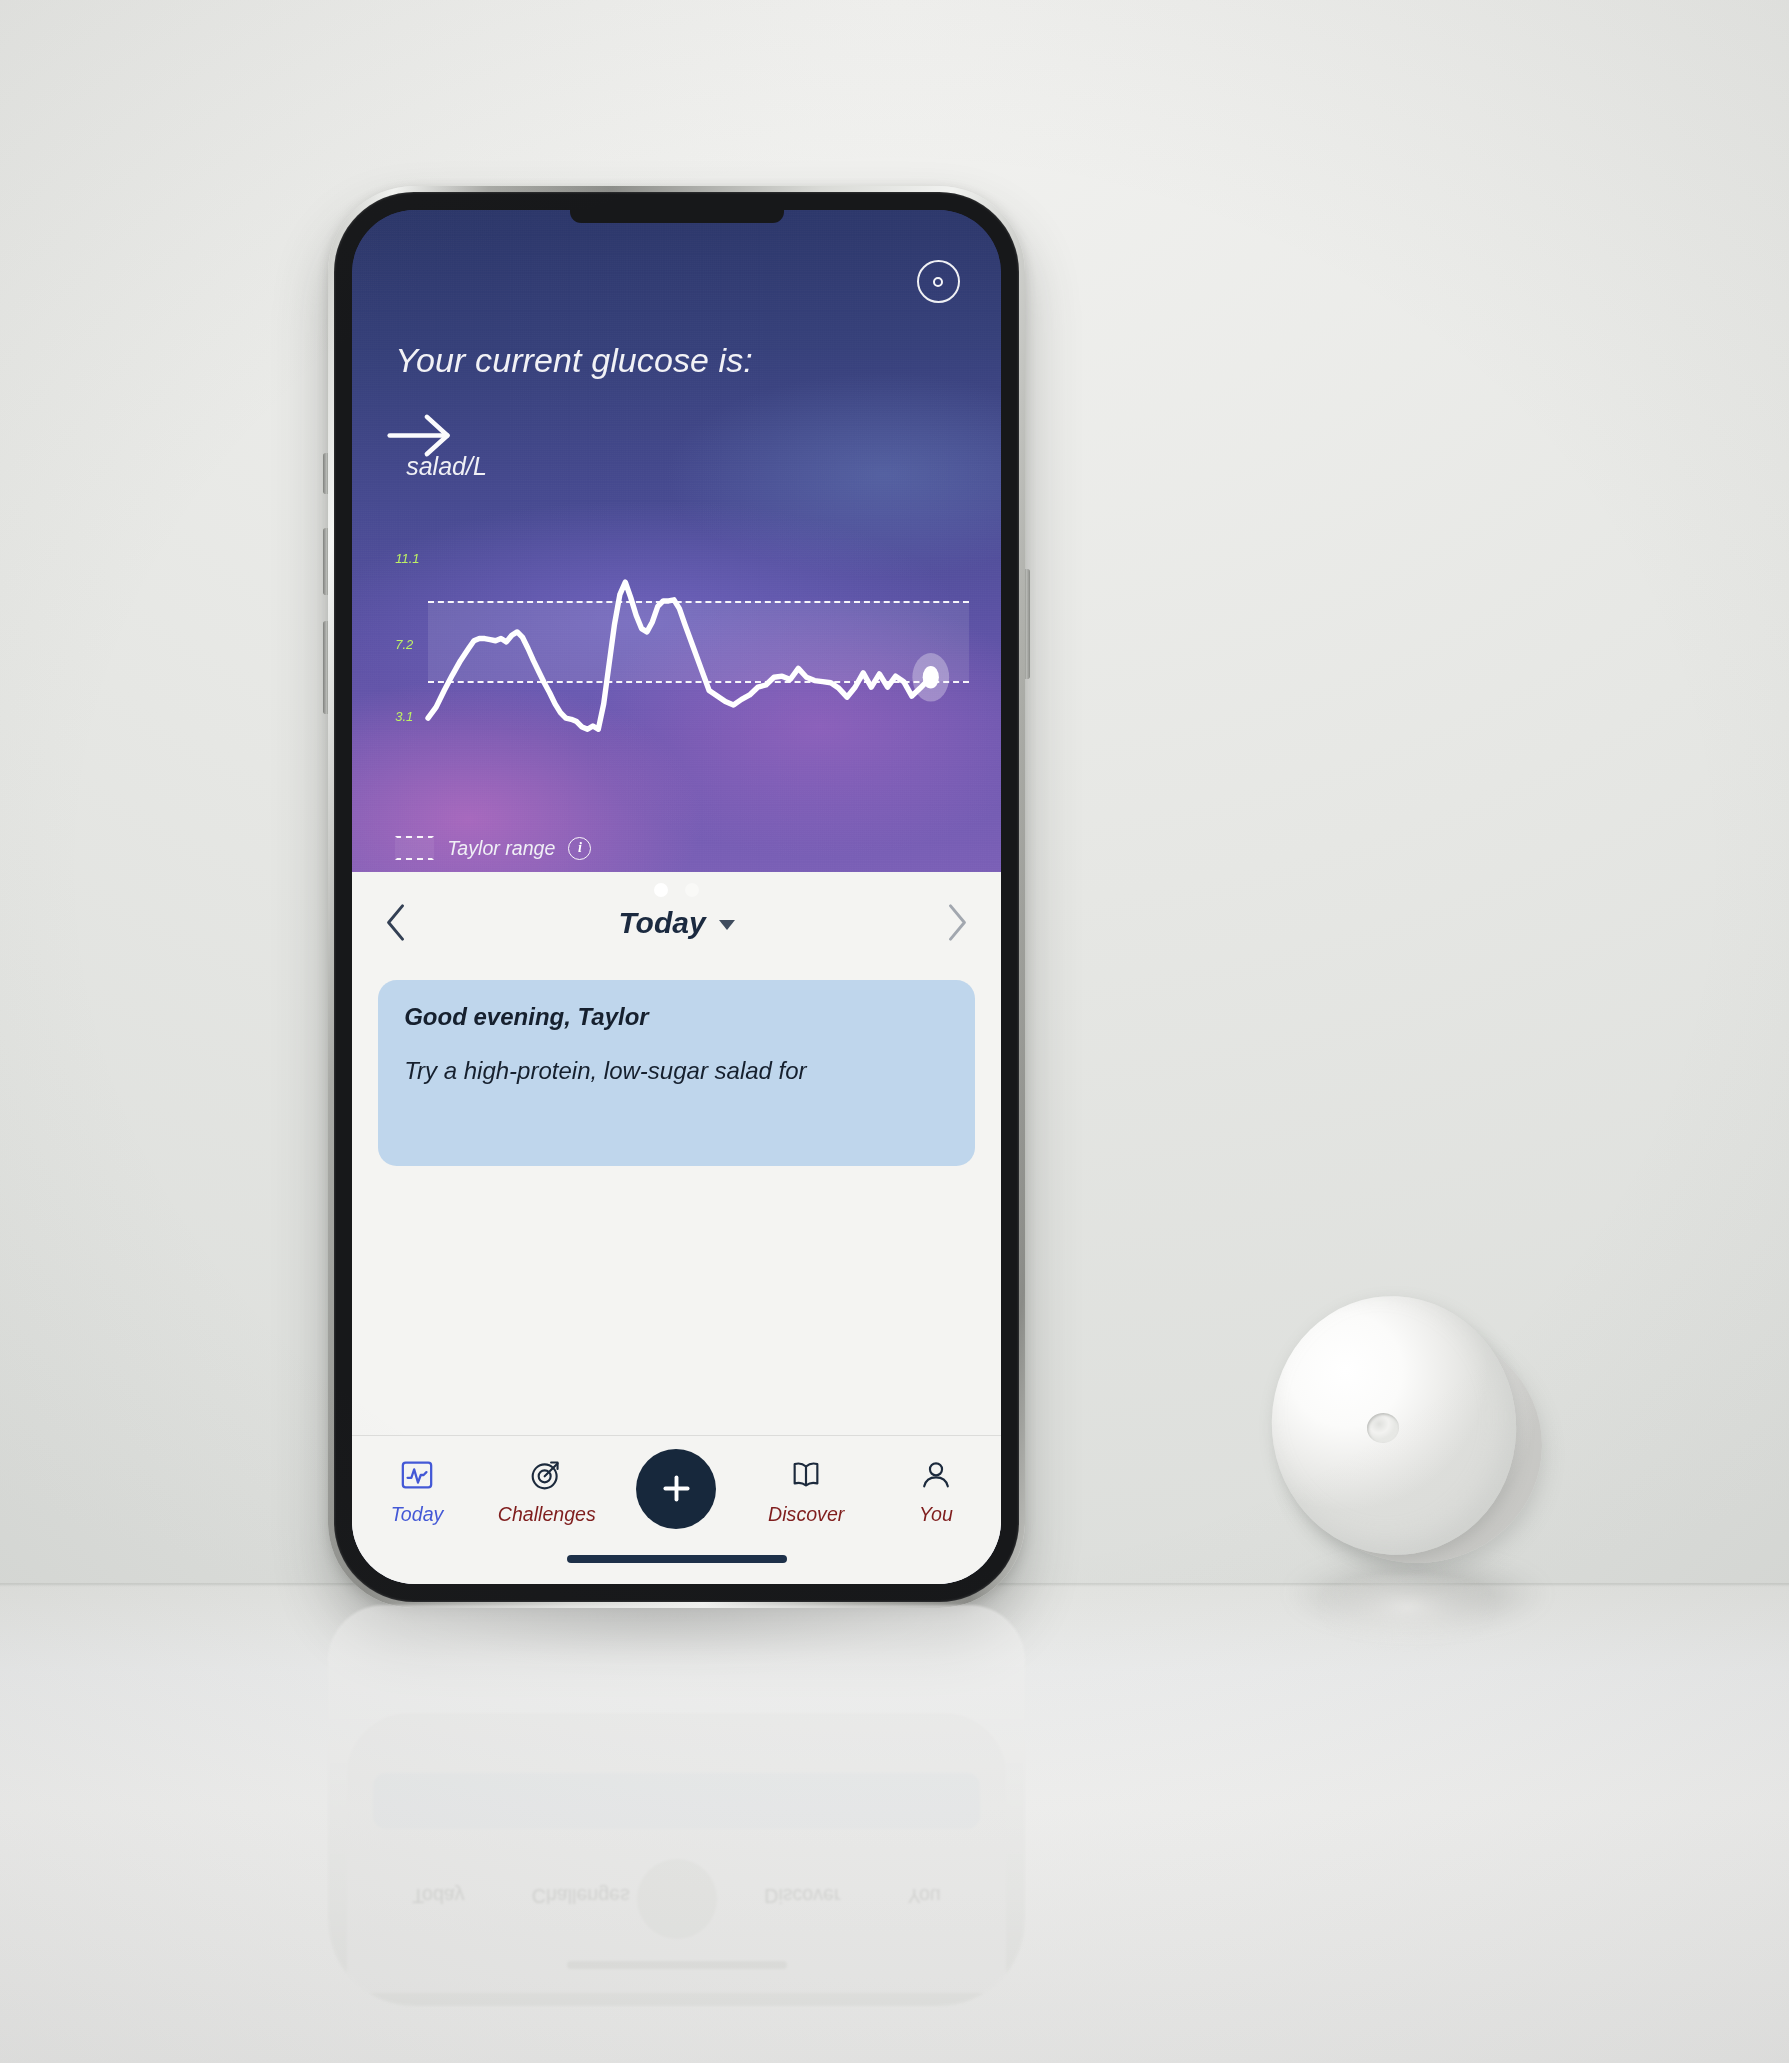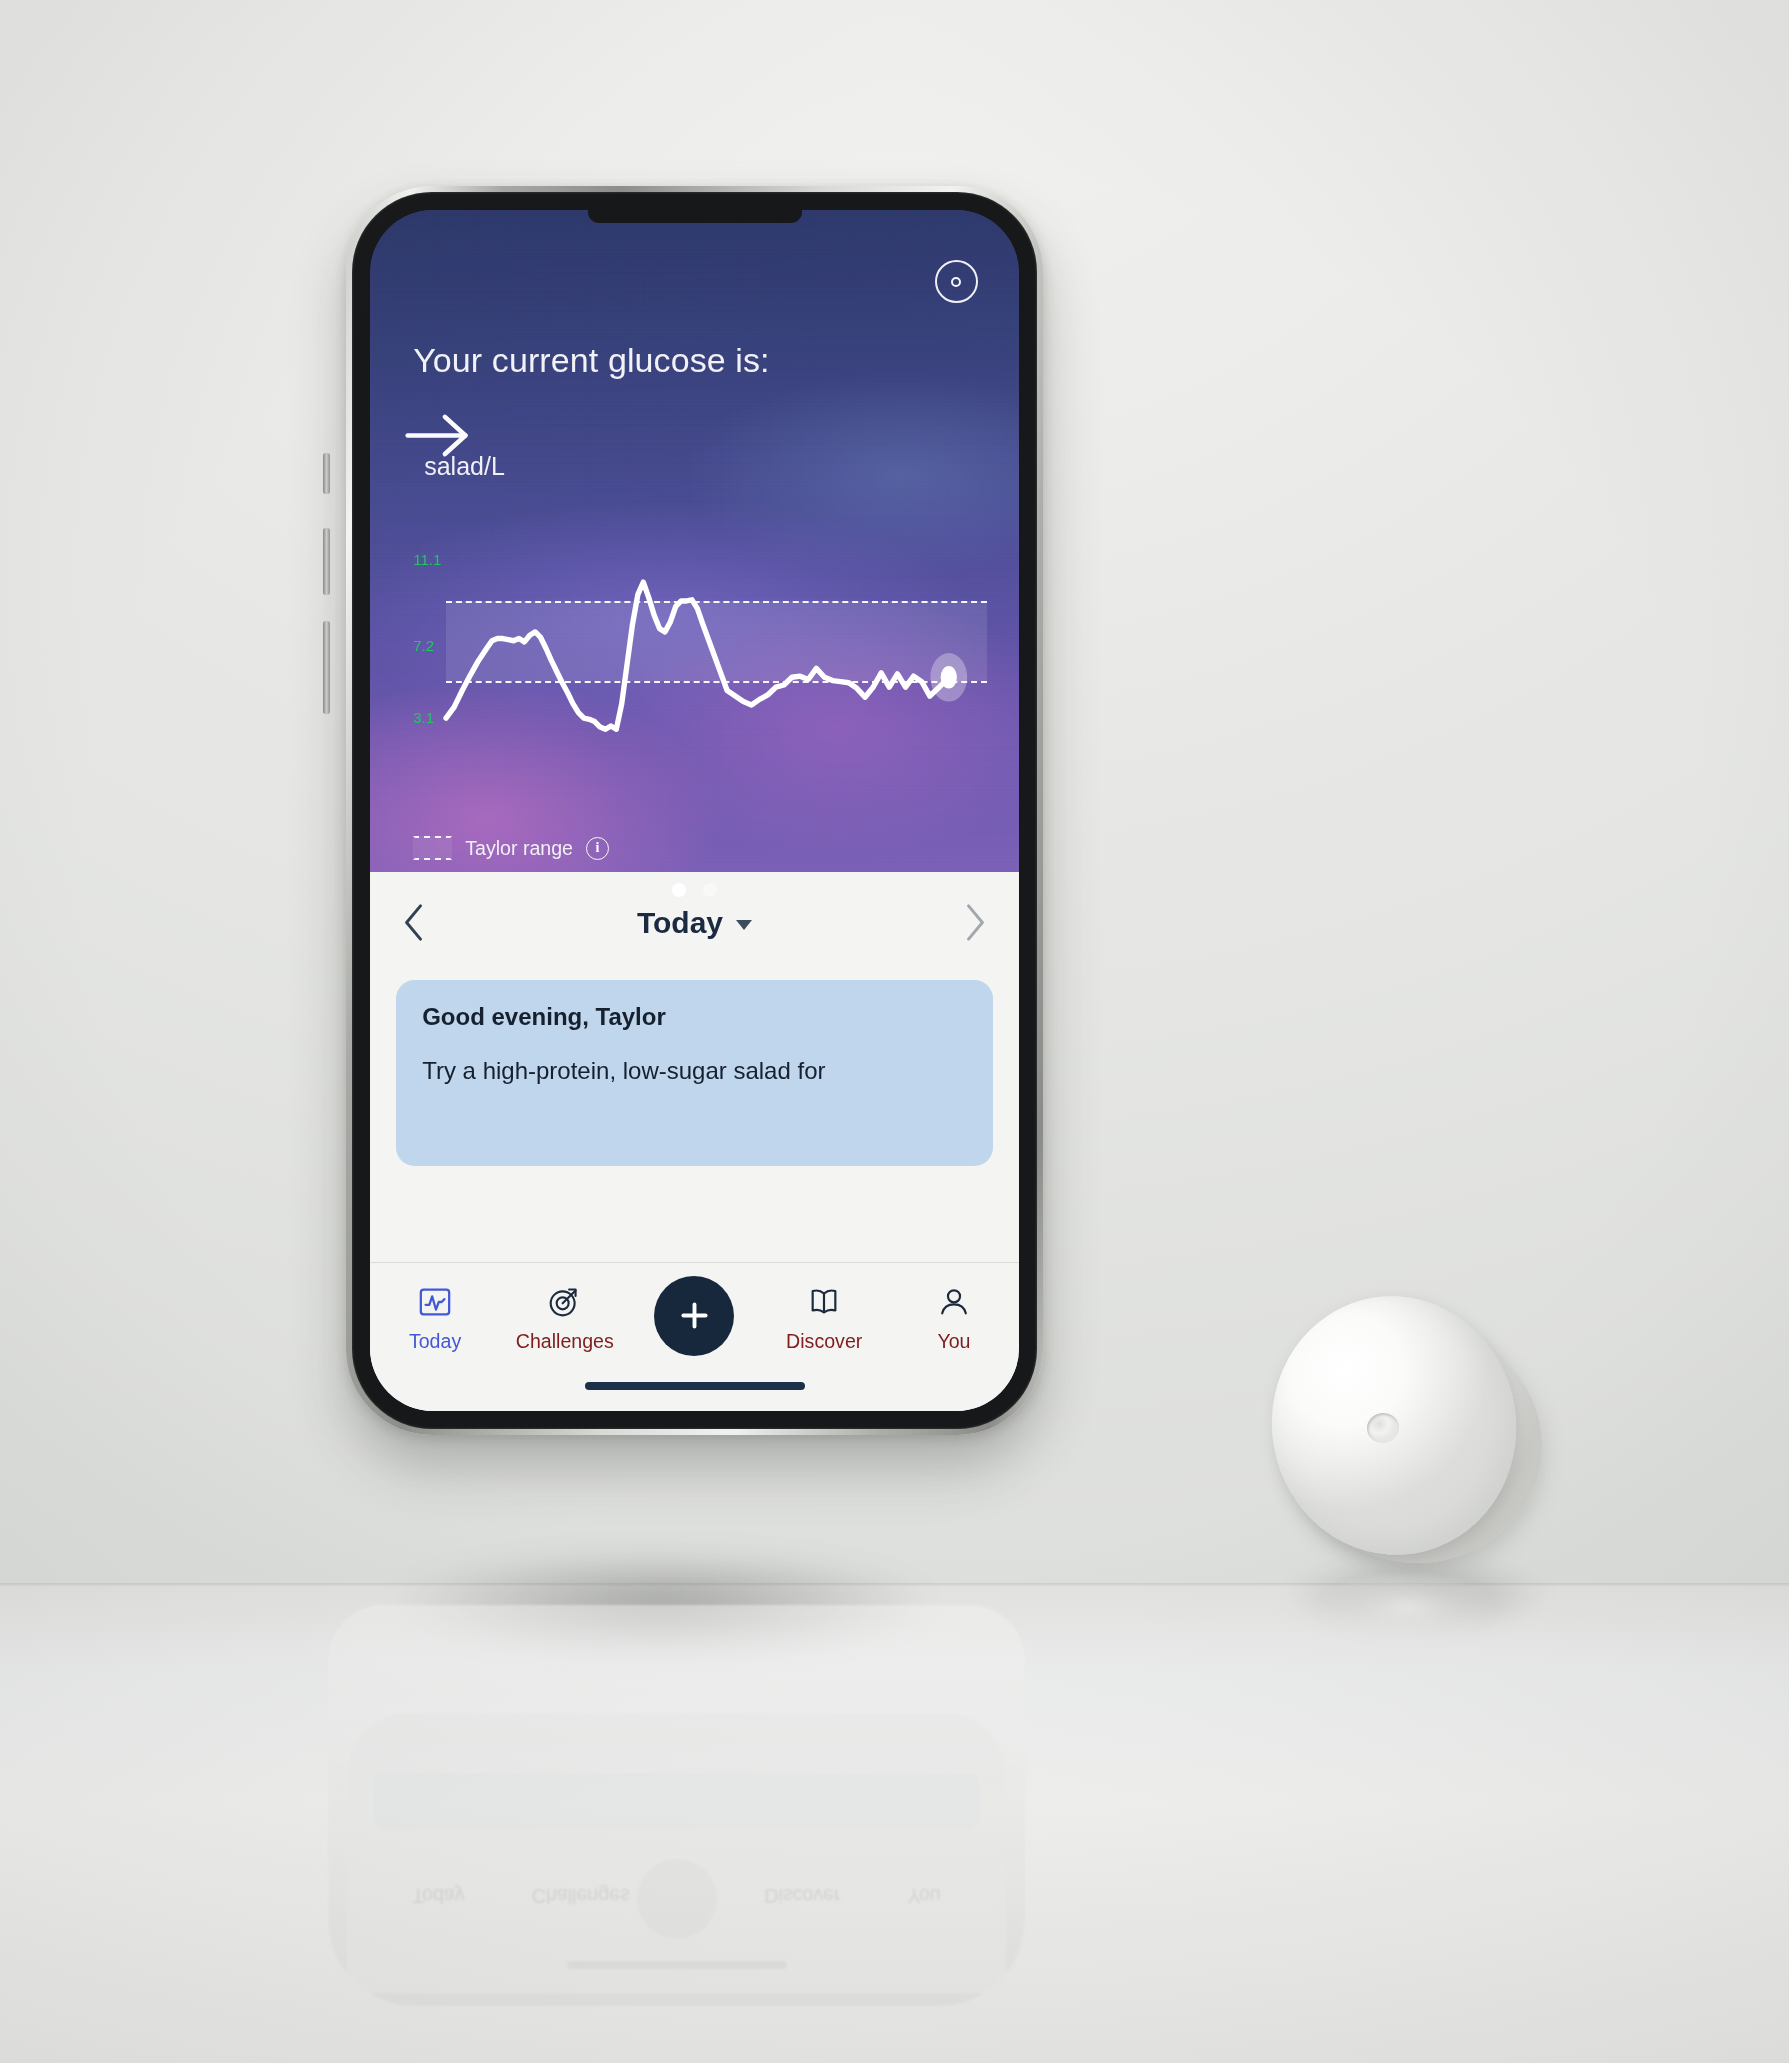--- a/index.html
+++ b/index.html
@@ -31,25 +31,26 @@
     pointer-events:none;
   }
 
   
   .phone-shadow{
     position:absolute; left:280px; top:1529px; width:764px; height:149px;
     background:radial-gradient(50% 50% at 50% 50%, rgba(70,72,70,.40) 0%, rgba(70,72,70,0) 72%);
     filter:blur(13px);
   }
   .phone{
-    position:absolute; left:346px; top:186px; width:697px; height:1249px;
+    position:absolute; left:328px; top:186px; width:697px; height:1422px;
     border-radius:86px;
     background:linear-gradient(100deg,#c9cac6 0%,#f4f5f3 7%,#a9aaa6 17%,#8d8e8a 30%,
                                 #d9dad6 52%,#f1f2f0 66%,#adaea9 82%,#8b8c88 94%,#c6c7c3 100%);
     box-shadow:0 32px 54px rgba(60,62,58,.30), 0 3.7px 11.2px rgba(60,62,58,.18);
+    font-style:italic;
   }
   .phone-inner{
     position:absolute; inset:5.6px;
     border-radius:80px;
     background:#17181a;
     box-shadow:inset 0 0 2.8px rgba(255,255,255,.22);
   }
   .screen{
     position:absolute; left:18.6px; top:18.6px; right:18.6px; bottom:18.6px;
     border-radius:63px;
@@ -111,21 +112,21 @@
   }
   .arrow-wrap{ position:relative; width:76px; height:112px; }
   .arrow-wrap svg{ position:absolute; left:-5.6px; top:24px; }
   .unit{
     position:absolute; left:15px; bottom:18.6px;
     font-size:25px; color:#f0f0f5; font-weight:400;
   }
 
   
   .chart{ position:absolute; left:0; top:341px; right:0; height:280px; }
-  .ylab{ position:absolute; font-size:15px; color:#22c55e; }
+  .ylab{ position:absolute; font-size:13px; color:#bef264; }
   .y-111{ left:43px; top:0px; }
   .y-72 { left:43px; top:86px; }
   .y-31 { left:43px; top:158px; }
 
   .plot{ position:absolute; left:76px; top:9.3px; right:32px; height:177px; }
   .band{
     position:absolute; left:0; right:0; top:41px; height:80px;
     background:rgba(255,255,255,.10);
   }
   .band-line{

